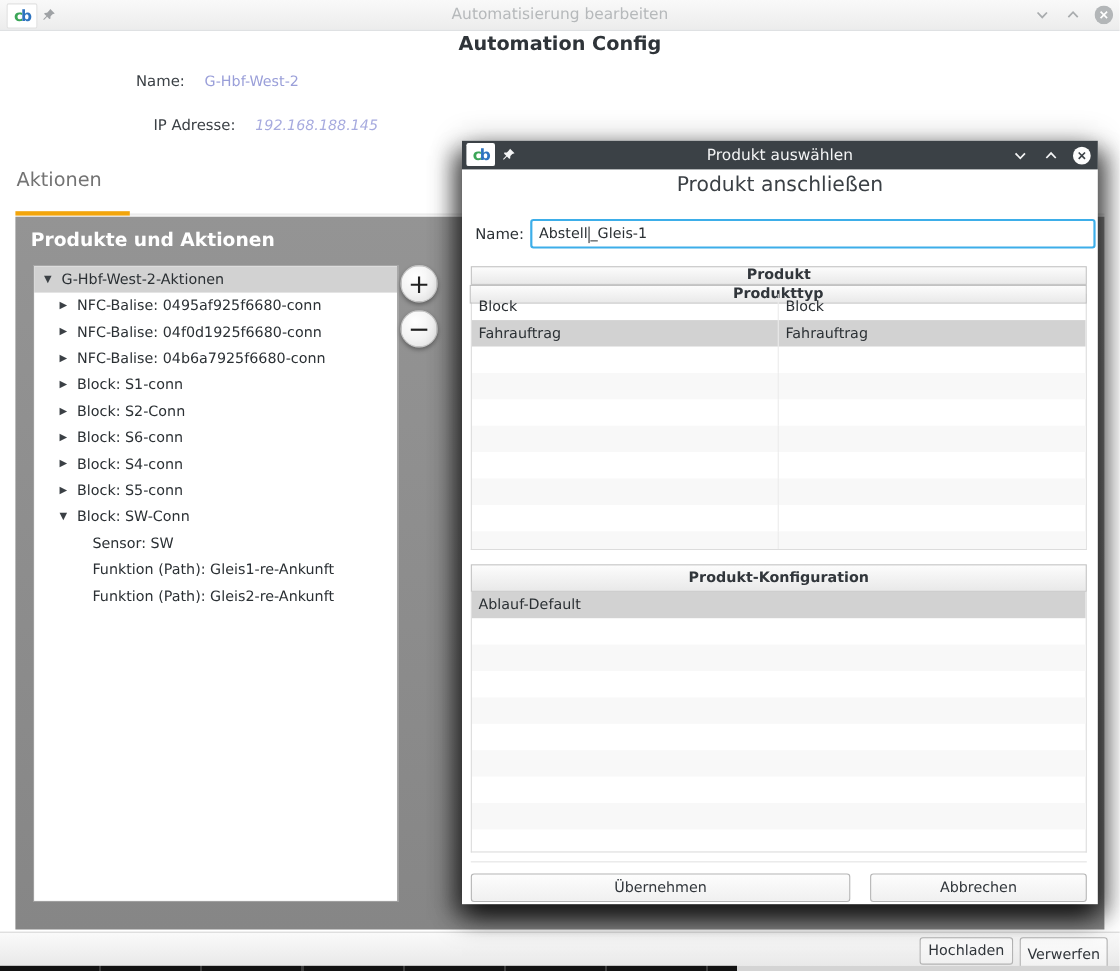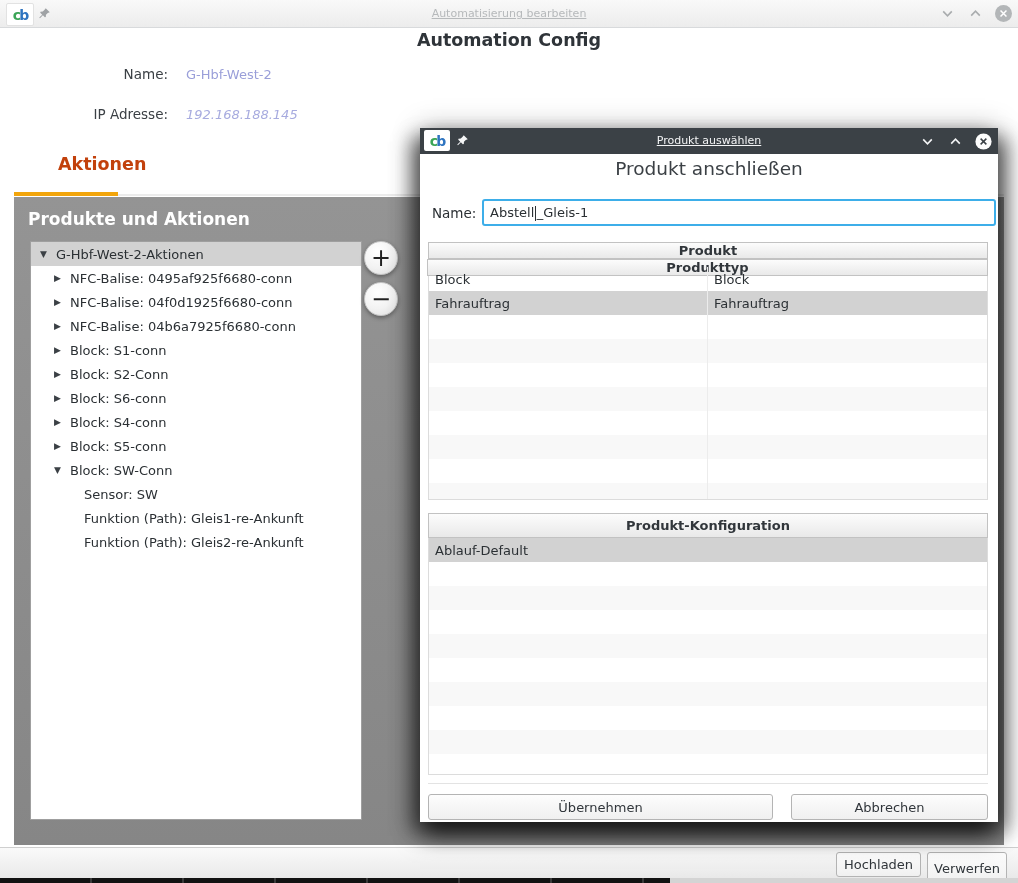--- a/index.html
+++ b/index.html
@@ -19,40 +19,40 @@
     background:#ffffff;border:1px solid #e2e2e2;border-radius:2px;
     display:flex;align-items:center;justify-content:center;
     font-weight:bold;font-size:14px;letter-spacing:-2px;
   }
   .logo-c{color:#3BA557;}
   .logo-b{color:#2E74C0;}
   .pin-icon{position:absolute;left:38px;top:7px;width:13px;height:13px;}
   .main-titlebar .pin-icon{color:#9fa2a5;}
   .titlebar-title{
     position:absolute;left:0;right:0;top:0;height:27px;line-height:27px;
-    text-align:center;font-size:11px;color:#b6b9bb;pointer-events:none;text-decoration:underline;
+    text-align:center;font-size:14px;color:#b6b9bb;pointer-events:none;
   }
   .tb-controls{
     position:absolute;right:6px;top:0;height:27px;
     display:flex;align-items:center;gap:11px;color:#a9acae;
   }
   .ctrl{width:17px;height:17px;display:flex;align-items:center;justify-content:center;}
   
   .main-heading{
     position:absolute;left:0;top:30px;width:1018px;text-align:center;
     font-size:17.5px;font-weight:bold;color:#2f3439;
   }
   .field-row{position:absolute;left:0;display:flex;align-items:baseline;}
   .field-row.r1{top:66px;}
-  .field-row.r2{top:106px;}
+  .field-row.r2{top:106px;margin-left:46px;}
   .field-label{width:168px;text-align:right;font-size:13.5px;color:#3b4045;}
   .field-value{margin-left:18px;font-size:13px;color:#9a9fd9;}
   .field-row.r2 .field-value{color:#a7abdf;font-style:italic;}
   .tab-heading{
-    position:absolute;left:15px;top:154px;font-size:17.5px;font-weight:bold;color:#c2410c;margin-left:43px;
+    position:absolute;left:15px;top:154px;font-size:17.5px;font-weight:normal;color:#737373;
   }
   .tab-line{position:absolute;left:14px;top:192px;width:990px;height:4px;}
   .tab-line .rest{position:absolute;left:104px;right:0;bottom:0;height:2px;background:#ececec;}
   .tab-line .active{position:absolute;left:0;top:0;width:104px;height:4px;background:#F2A50C;}
   
   .panel{
     position:absolute;left:14px;top:197px;width:990px;height:648px;
     background:linear-gradient(180deg,#949494,#868686);
   }
   .panel-title{

